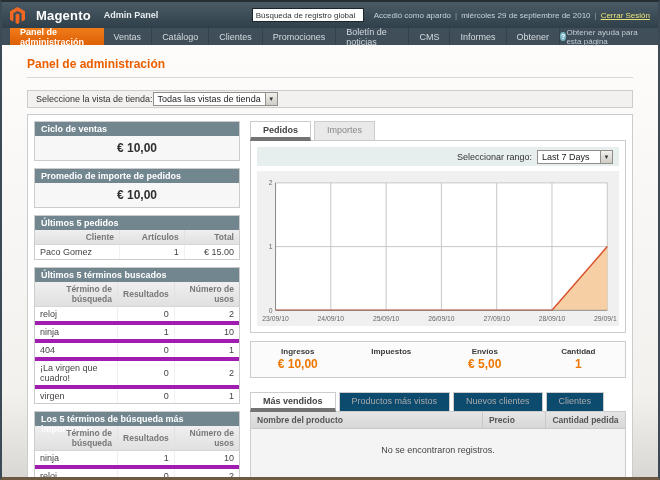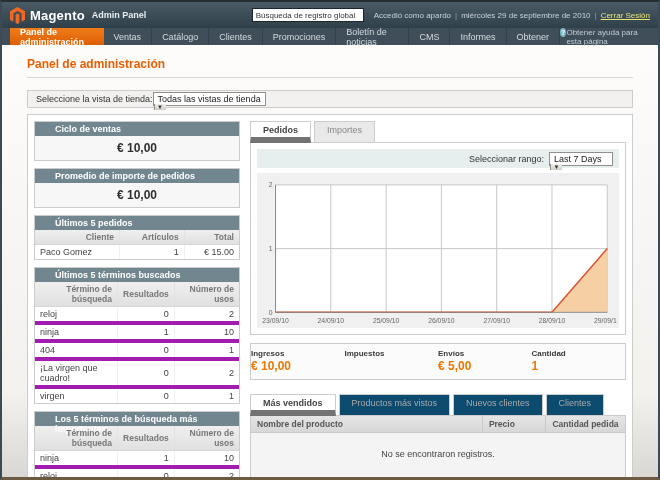--- a/index.html
+++ b/index.html
@@ -9,93 +9,93 @@
     background:#e9e7e3;
     border-left:2px solid #3c4a55; border-right:2px solid #3c4a55;
     border-top:2px solid #272e33; border-bottom:3px solid #6e5a43;
   }
 
   
   .header-bar {
     height:26px; display:flex; align-items:center; padding:0 8px;
     background:linear-gradient(#4b5b66,#30404a);
   }
-  .logo-group { display:flex; align-items:center; gap:5px; }
+  .logo-group { display:flex; align-items:center; gap:11px; }
   .logo-mark { width:15px; height:17px; }
   .app-title { color:#fff; font-size:13px; font-weight:bold; letter-spacing:.2px; }
   .app-sub { color:#e8edf0; font-size:9px; font-weight:bold; margin-left:2px; }
   .global-search { margin-left:auto; width:112px; height:14px; border:1px solid #1d262c;
     font-size:8px; color:#333; padding:0 3px; background:#fff; font-family:inherit; }
   .header-right { display:flex; align-items:center; gap:4px; margin-left:10px; white-space:nowrap; }
   .header-right, .header-right * { font-size:8px; color:#c9d3d9; }
   .header-sep { color:#8fa0aa; }
   .logout-link { color:#e9e478; text-decoration:underline; cursor:pointer; }
 
   
   .nav-bar { height:17px; background:#3f4e59; display:flex; align-items:stretch; }
   .nav-item { display:flex; align-items:center; padding:0 10px; font-size:9px; color:#d4dbe0;
     border-right:1px solid #34414b; cursor:pointer; }
   .nav-item.active { background:linear-gradient(#f07c1a,#dd5f04); color:#fff; font-weight:bold;
     border-right:none; margin-left:8px; }
-  .nav-help { margin-left:auto; display:flex; align-items:flex-start; padding-right:10px; }
+  .nav-help { margin-left:auto; display:flex; align-items:center; padding-right:10px; }
   .help-icon { width:9px; height:9px; border-radius:50%; background:#79b6c6; color:#fff;
     font-size:7px; line-height:9px; text-align:center; font-weight:bold; }
   .nav-help span.lbl { font-size:8px; color:#c2ccd2; }
 
   
   .content-outer { height:437px; padding:12px 25px 0;
     background:linear-gradient(#fdfcfb 0%, #f3f1ee 80%, #d8d6d2 100%); }
   .page-title { color:#eb5e00; font-size:12px; font-weight:bold; }
   .title-rule { border-top:1px solid #d9d7d3; margin-top:6px; }
   .store-bar { margin-top:12px; height:18px; border:1px solid #ccc; background:#f2f1ef;
     display:flex; align-items:center; padding:0 8px; font-size:9px; color:#333; }
 
   .sel { display:inline-flex; align-items:stretch; border:1px solid #928f8a; background:#fff;
-    height:14px; cursor:pointer;flex-direction:column; }
+    height:14px; cursor:pointer; }
   .sel-txt { font-size:9px; color:#222; padding:1px 4px 0; white-space:nowrap; }
   .sel-arrow { width:12px; background:linear-gradient(#f2f0ec,#cfccc6); border-left:1px solid #928f8a;
     font-size:6px; color:#333; display:flex; align-items:center; justify-content:center; }
 
   .main-box { margin-top:6px; border:1px solid #ccc; background:#fff; padding:6px;
     display:flex; gap:10px; min-height:349px; }
 
   
   .left-col { width:206px; display:flex; flex-direction:column; gap:7px; }
   .dash-box { border:1px solid #ccc; }
   .dash-box-head { background:#72868f; color:#fff; font-size:9px; font-weight:bold;
-    padding:2px 20px; height:14px; }
+    padding:2px 6px; height:14px; }
   .stat-value { background:#f7f7f7; text-align:center; font-size:12px; font-weight:bold;
     color:#2f2f2f; padding:5px 0; }
   table.mini-table { width:100%; border-collapse:collapse; }
   table.mini-table th { background:linear-gradient(#efefef,#e0e0e0); color:#777; font-size:8.5px;
     font-weight:bold; text-align:right; padding:2px 5px; border-bottom:1px solid #d6d6d6;
     border-right:1px solid #e2e2e2; }
   table.mini-table td { font-size:9px; color:#444; padding:2px 5px; border-bottom:4px solid #a21caf;
     border-right:1px solid #f0f0f0; background:#fff; }
   table.mini-table th:last-child, table.mini-table td:last-child { border-right:none; }
   table.mini-table td:nth-child(n+2) { text-align:right; }
   table.mini-table tr:last-child td { border-bottom:none;margin-top:40px; }
 
   
   .right-col { flex:1; min-width:0; }
   .tabs { display:flex; position:relative; z-index:2; margin-bottom:-1px; }
   .tab { font-size:9px; color:#888; background:#e9e9e9; border:1px solid #ccc;
     padding:3px 12px 2px; margin-right:3px; cursor:pointer; }
-  .tab.active { background:#fff; border-bottom:6px solid #737373; font-weight:bold; color:#444; }
+  .tab.active { background:#fff; border-bottom:4px solid #737373; font-weight:bold; color:#444; }
   .tab.disabled { color:#aaa; background:#0c4a6e; }
   .tab-panel { border:1px solid #ccc; background:#fff; padding:6px; }
   .range-bar { background:#e7eeee; height:19px; display:flex; align-items:center;
     justify-content:flex-end; gap:5px; padding:0 6px; font-size:9px; color:#333; }
   .range-bar .sel-txt { min-width:62px; }
   .chart-wrap { margin-top:5px; background:#f0f0f0; padding:3px 2px 0; }
   .chart-wrap svg { display:block; width:100%; }
 
   .totals-box { margin-top:8px; border:1px solid #ccc; background:#fbfbfb; display:flex;
     padding:5px 0 6px; }
-  .total-cell { flex:1; }
+  .total-cell { flex:1; text-align:center; }
   .total-label { font-size:8px; font-weight:bold; color:#3a3a3a; }
   .total-value { font-size:12px; font-weight:bold; color:#ee7700; margin-top:1px; }
 
   .bottom-tabs { margin-top:14px; }
   .grid-box { border:1px solid #ccc; }
   .grid-head { display:flex; background:linear-gradient(#e5e5e5,#d7d7d7); border-bottom:1px solid #c9c9c9; }
   .grid-head .gh { font-size:8.5px; font-weight:bold; color:#555; padding:3px 6px;
     border-right:1px solid #c9c9c9; }
   .grid-head .gh:last-child { border-right:none; }
   .gh-name { width:62%; } .gh-price { width:17%; } .gh-qty { width:21%; }

